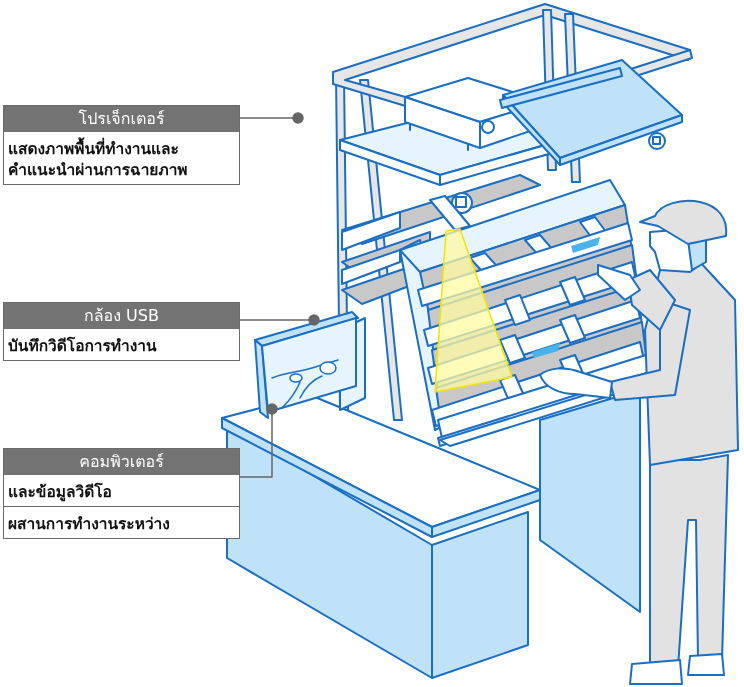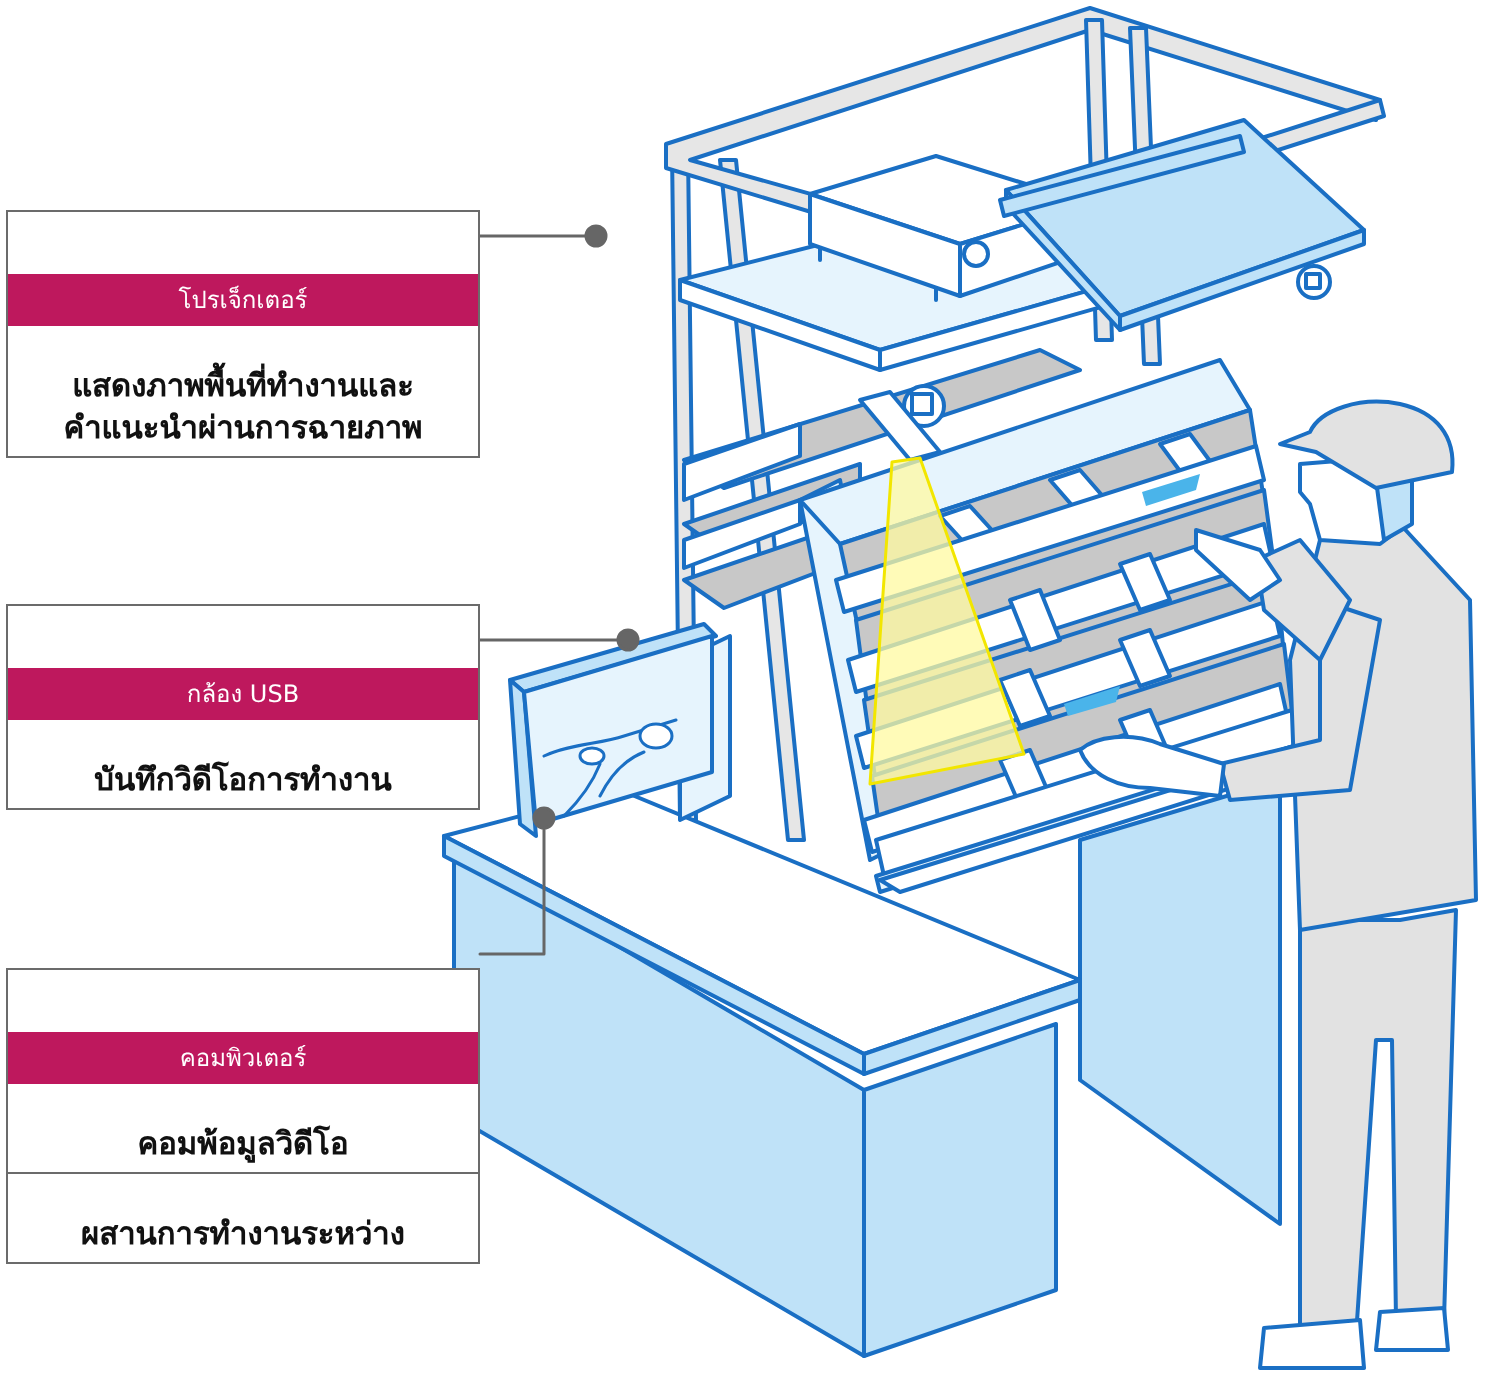--- a/index.html
+++ b/index.html
@@ -1,28 +1,28 @@
 <!DOCTYPE html>
 <html><head>
 <meta charset="utf-8">
 <style>
   html, body { margin:0; padding:0; background:#ffffff; }
   body { width:744px; height:687px; position:relative; overflow:hidden;
          font-family: "DejaVu Sans", "Liberation Sans", sans-serif; }
   #illustration { position:absolute; left:0; top:0; width:744px; height:687px; }
   .callout { position:absolute; left:3px; width:237px; background:#fff;
              border:1.5px solid #6b6b6b; box-sizing:border-box; }
-  .callout .head { background:#be185d; color:#ffffff; text-align:center;
-                   font-size:12px; line-height:26px; height:26px;margin-top:31px; }
-  .callout .body { color:#111; text-align:center; font-size:15.5px;
-                   line-height:21px; padding:20px 4px 3px; font-weight:bold; }
+  .callout .head { background:#737373; color:#ffffff; text-align:center;
+                   font-size:16px; line-height:26px; height:26px; }
+  .callout .body { color:#111; text-align:left; font-size:15.5px;
+                   line-height:21px; padding:7px 4px 3px; font-weight:bold; }
   .callout .body + .body { border-top:1.5px solid #6b6b6b; }
   #callout-projector { top:105px; }
   #callout-camera { top:302px; }
-  #callout-computer { top:484px; }
+  #callout-computer { top:448px; }
 </style>
 </head>
 <body>
 
 <svg id="illustration" viewBox="0 0 744 687" xmlns="http://www.w3.org/2000/svg" stroke-linejoin="round" stroke-linecap="round">
 
   <g fill="#ffffff" stroke="#1a6fc4" stroke-width="2">
 
     <path d="M336 75 L344 75 L348 410 L340 410 Z" fill="#e6e6e6"></path>
 
@@ -181,18 +181,18 @@
 <div class="callout" id="callout-camera">
   <div class="head">กล้อง USB</div>
   <div class="body">
     <div>บันทึกวิดีโอการทำงาน</div>
   </div>
 </div>
 
 <div class="callout" id="callout-computer">
   <div class="head">คอมพิวเตอร์</div>
   <div class="body">
-    <div>คอมพ้อมูลวิดีโอ</div>
+    <div>และข้อมูลวิดีโอ</div>
   </div>
   <div class="body">
     <div>ผสานการทำงานระหว่าง</div>
   </div>
 </div>
 
 </body></html>

